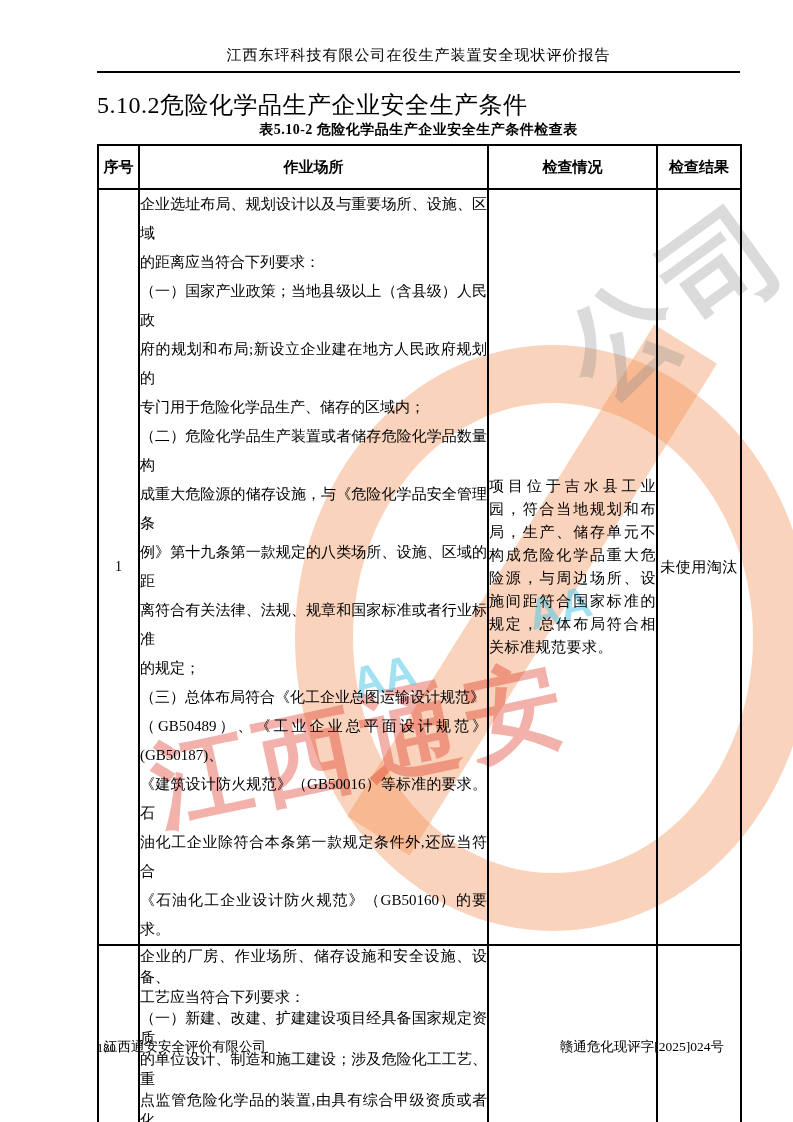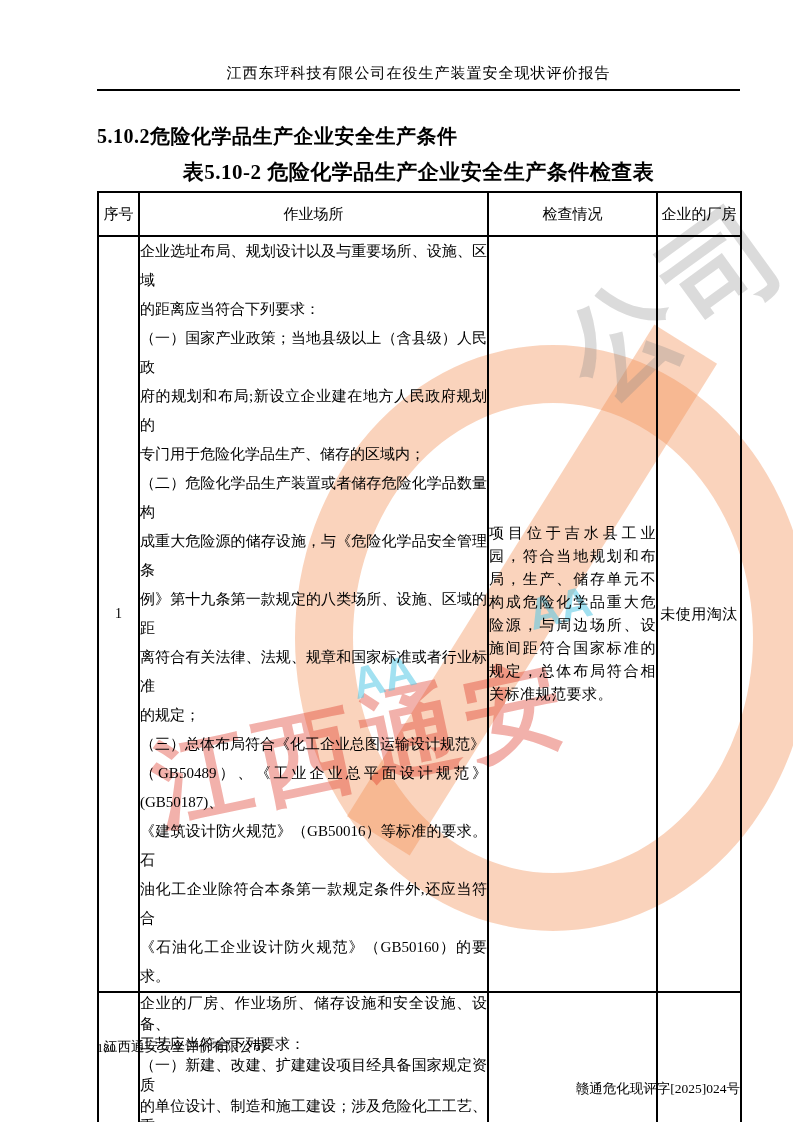--- a/index.html
+++ b/index.html
@@ -53,51 +53,51 @@
     transform: rotate(-14deg);
     font-family: "Liberation Sans", sans-serif;
   }
   .wm-cyan.c1 { left: 528px; top: 583px; }
   .wm-cyan.c2 { left: 352px; top: 652px; }
 
   
   .doc { position: relative; z-index: 1; padding: 0 53px 0 97px; }
 
   .doc-header {
-    padding-top: 64px;
+    padding-top: 46px;
     text-align: center;
     font-size: 15px;
     letter-spacing: 1px;
   }
   .header-rule {
     border: none;
     border-top: 2px solid #000;
     margin: 6px 0 0 0;
   }
 
   .section-heading {
-    margin-top: 32px;
-    font-size: 20px;
-    font-weight: bold;
+    margin-top: 16px;
+    font-size: 24px;
+    font-weight: normal;
     letter-spacing: 0.5px;
   }
 
   .intro {
     margin-top: 14px;
     font-size: 17.5px;
     line-height: 38px;
     text-indent: 2em;
     text-align: justify;
     letter-spacing: 0.5px;
   }
 
   .table-title {
-    margin-top: 8px;
-    text-align: center;
-    font-size: 21px;
+    margin-top: 0;
+    text-align: center;
+    font-size: 14px;
     font-weight: bold;
     letter-spacing: 0.5px;
   }
 
   table.checklist {
     margin-top: 5px;
     border-collapse: collapse;
     table-layout: fixed;
     width: 643px;
     font-size: 15px;
@@ -108,21 +108,21 @@
     background: transparent;
   }
   col.c-no  { width: 41px; }
   col.c-content { width: 349px; }
   col.c-situation { width: 169px; }
   col.c-result { width: 84px; }
 
   tr.head-row th {
     height: 42px;
     font-size: 15px;
-    font-weight: normal;
+    font-weight: bold;
     text-align: center;
     vertical-align: middle;
   }
   td.cell-no {
     text-align: center;
     vertical-align: middle;
     font-size: 14px;
   }
   td.cell-content {
     vertical-align: top;
@@ -150,21 +150,21 @@
   .doc-footer {
     position: absolute;
     left: 97px;
     right: 53px;
     top: 1038px;
     z-index: 1;
     font-size: 13.5px;
   }
   .doc-footer .f-left  { position: absolute; left: 0; top: 0; margin-left: 7px; }
   .doc-footer .f-page  { position: absolute; left: 0; right: 0; top: 3px; font-size: 12.5px; }
-  .doc-footer .f-right { position: absolute; right: 0; top: 0; margin-top: 42px; }
+  .doc-footer .f-right { position: absolute; right: 16px; top: 0; }
 </style>
 </head>
 <body>
 
 <div class="page">
 
   <div class="wm">
     <div class="wm-ring"></div>
     <div class="wm-band"></div>
     <div class="wm-gray">公司</div>
@@ -188,21 +188,21 @@
         <col class="c-no">
           <col class="c-content">
           <col class="c-situation">
           <col class="c-result">
       </colgroup>
       <thead>
         <tr class="head-row">
           <th>序号</th>
           <th>作业场所</th>
           <th>检查情况</th>
-          <th>企业的厂房</th>
+          <th>检查结果</th>
         </tr>
       </thead>
       <tbody>
         <tr class="row-1">
           <td class="cell-no">1</td>
           <td class="cell-content">
             <div class="txt">企业选址布局、规划设计以及与重要场所、设施、区域
 的距离应当符合下列要求：
 （一）国家产业政策；当地县级以上（含县级）人民政
 府的规划和布局;新设立企业建在地方人民政府规划的

